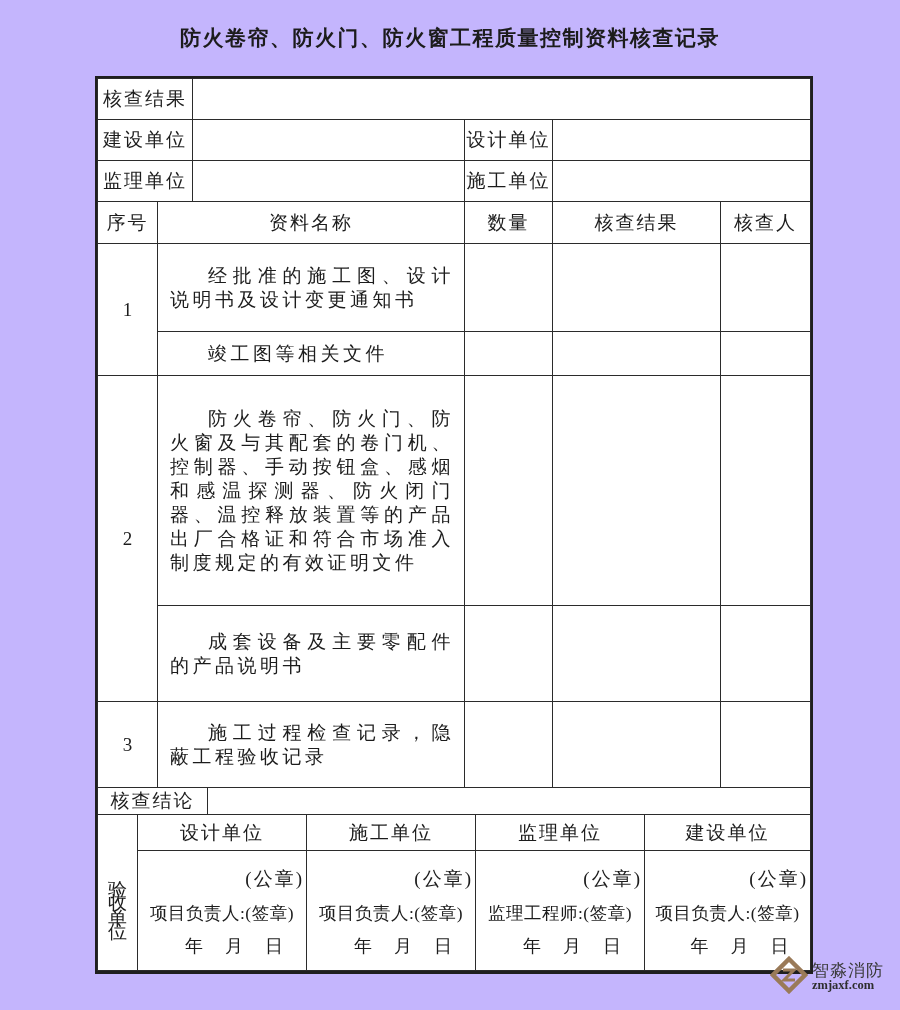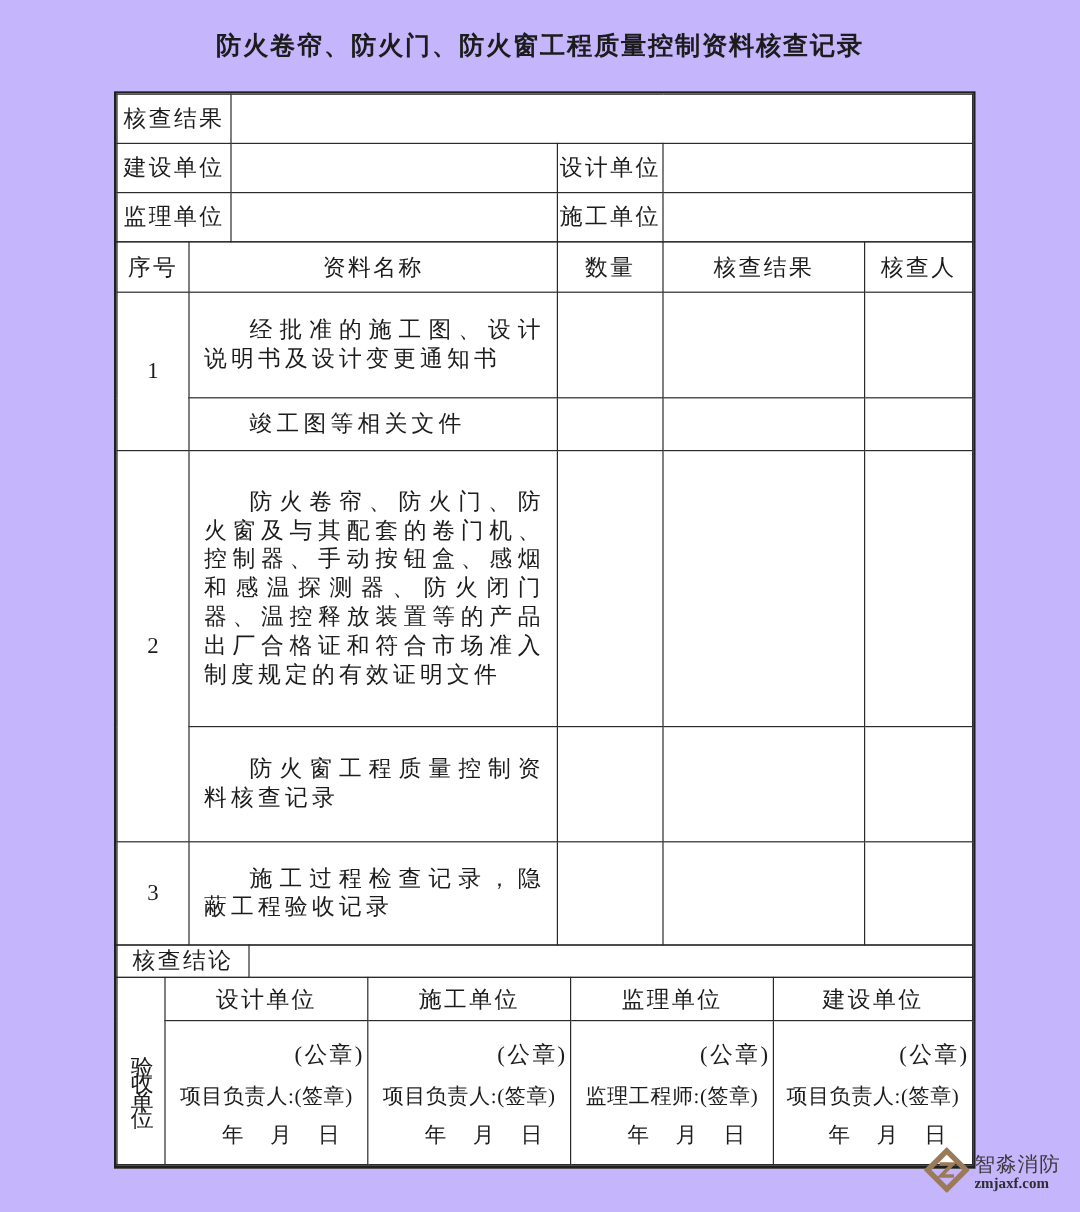--- a/index.html
+++ b/index.html
@@ -147,21 +147,21 @@
         <td class="seq" rowspan="2">2</td>
         <td>
               <div class="item">防火卷帘、防火门、防火窗及与其配套的卷门机、控制器、手动按钮盒、感烟和感温探测器、防火闭门器、温控释放装置等的产品出厂合格证和符合市场准入制度规定的有效证明文件</div>
             </td>
         <td></td>
         <td></td>
         <td></td>
       </tr>
       <tr style="height:96px">
         <td>
-              <div class="item">防火窗工程质量控制资料核查记录</div>
+              <div class="item">成套设备及主要零配件的产品说明书</div>
             </td>
         <td></td>
         <td></td>
         <td></td>
       </tr>
 
       <tr style="height:86px">
         <td class="seq">3</td>
         <td>
               <div class="item">施工过程检查记录，隐蔽工程验收记录</div>

